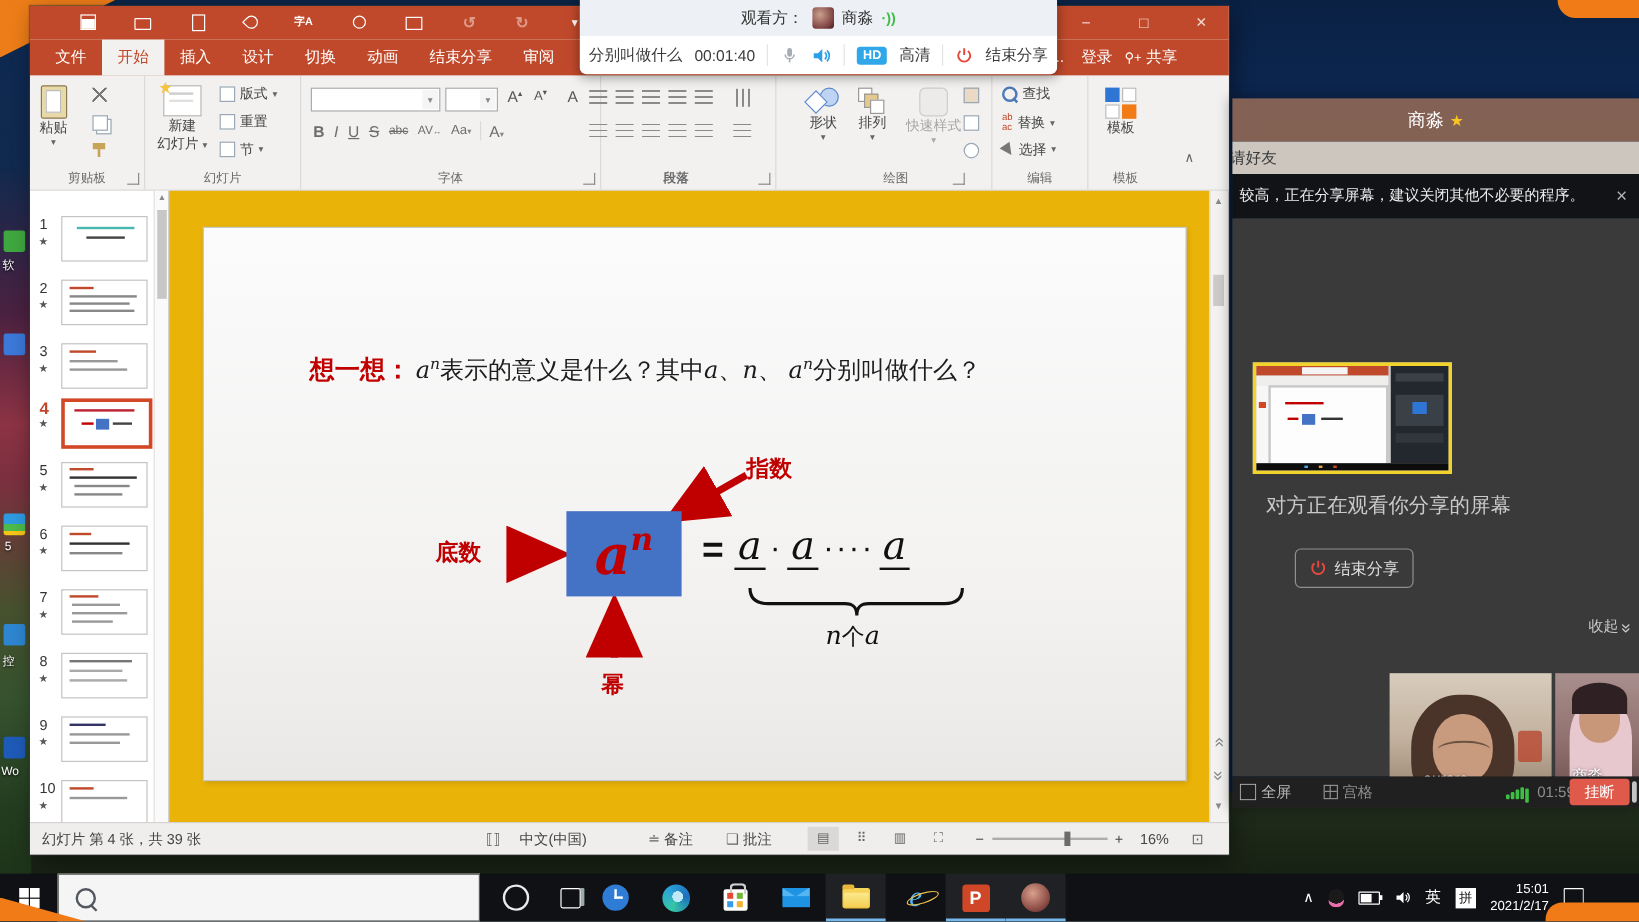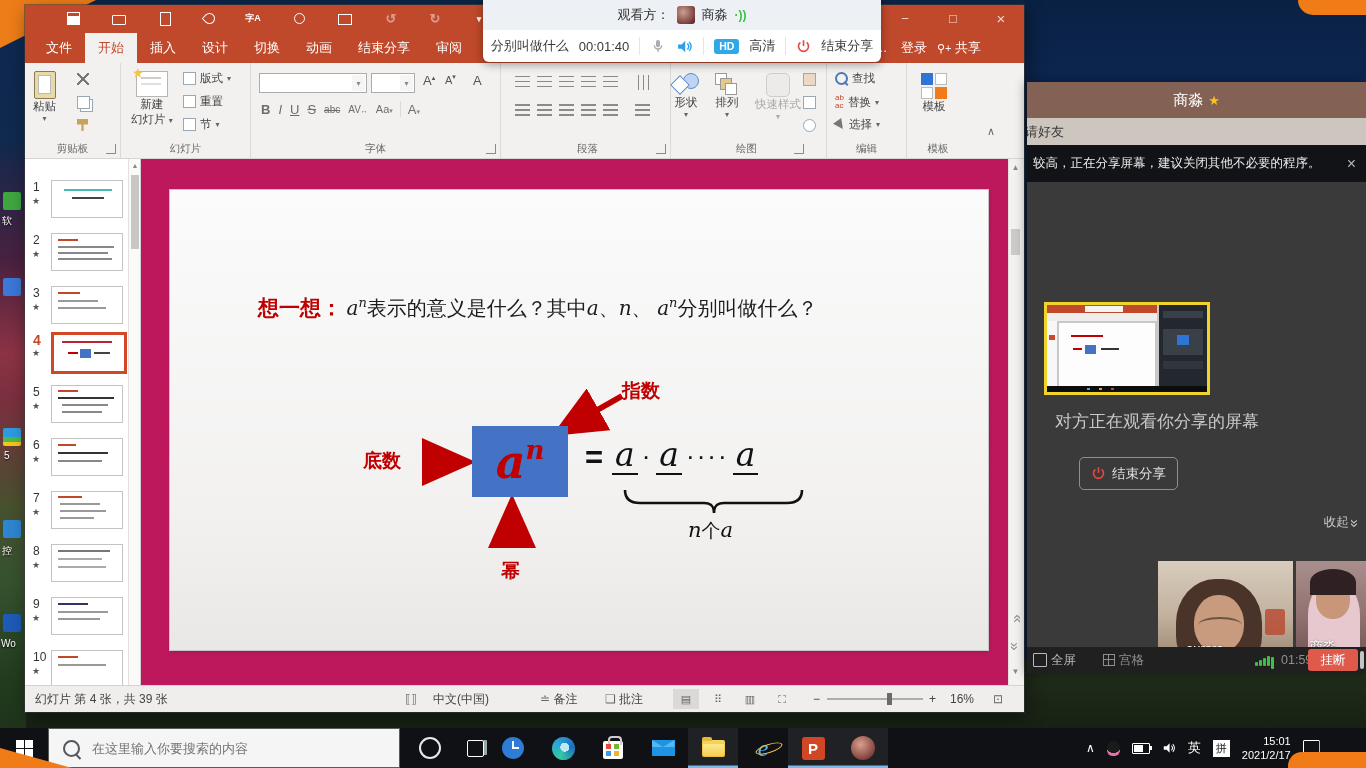--- a/index.html
+++ b/index.html
@@ -50,21 +50,21 @@
   .titem{position:absolute;left:0;width:103px;height:44px;}
   .tnum{position:absolute;left:8px;top:0;font-size:12px;color:#333;}
   .tstar{position:absolute;left:7px;top:16px;font-size:9px;color:#555;}
   .tbox{position:absolute;left:26px;top:0;width:72px;height:38px;background:#fff;border:1px solid #C5C3C1;box-sizing:border-box;}
   .titem.sel .tnum{color:#C1492B;font-weight:bold;font-size:14px;}
   .titem.sel .tbox{border:3px solid #D24726;height:42px;width:76px;}
   .tline{position:absolute;height:2px;background:#9aa4c0;}
   .tscroll{position:absolute;left:103px;top:0;width:13px;height:526px;background:#FAFAFA;border-left:1px solid #E3E1DF;box-sizing:border-box;}
   .tscroll .thumb{position:absolute;left:2px;top:16px;width:8px;height:74px;background:#C9C7C5;}
   
-  .sarea{left:116px;top:154px;width:867px;height:526px;background:#be185d;}
+  .sarea{left:116px;top:154px;width:867px;height:526px;background:#eab308;}
   .slide{position:absolute;left:29px;top:31px;width:818px;height:460px;
     background:linear-gradient(180deg,#FBFBFB 0%,#F2F1F0 70%,#E9E8E7 100%);
     box-shadow:0 0 0 1px #C9C7C5,1px 2px 5px rgba(0,0,0,.18);}
   .vscroll{left:983px;top:154px;width:14px;height:526px;background:#F3F2F1;border-left:1px solid #E3E1DF;box-sizing:border-box;}
   .vscroll .vthumb{position:absolute;left:2px;top:70px;width:9px;height:26px;background:#CDCBC9;}
   .sbarrow{position:absolute;left:0;width:13px;text-align:center;font-size:8px;color:#8a8a8a;}
   
   .q-red{color:#C00000;font-weight:bold;font-size:21px;}
   .q-blk{color:#1c1c1c;font-size:20px;}
   .mi{font-family:"DejaVu Serif",serif;font-style:italic;}
@@ -267,21 +267,21 @@
         <span class="fl" style="font-size:10px;text-decoration:line-through;">abc</span>
         <span class="fl" style="font-size:10px;"><span>AV</span><span style="font-size:7px;">↔</span></span>
         <span class="fl" style="font-size:11px;"><span>Aa</span><span style="font-size:7px;color:#888;">▾</span></span>
         <span style="width:1px;height:16px;background:#dcdad8;margin:0 3px;"></span>
         <span class="fl"><span>A</span><span style="font-size:7px;color:#888;">▾</span></span>
       </div>
       <div class="dlg" style="right:4px;"></div>
       <div class="rglabel">字体</div>
     </div>
 
-    <div class="rgroup" style="left:480px;width:166px;">
+    <div class="rgroup" style="left:456px;width:166px;font-weight:bold;">
       <div class="ab" style="left:6px;top:12px;"><span class="picon"></span><span class="picon"></span><span class="picon"></span><span class="picon"></span><span class="picon"></span></div>
       <div class="ab" style="left:6px;top:40px;"><span class="picon"></span><span class="picon"></span><span class="picon"></span><span class="picon"></span><span class="picon"></span></div>
       <div class="ab" style="left:126px;top:12px;"><span class="picon" style="transform:rotate(90deg);"></span></div>
       <div class="ab" style="left:126px;top:40px;"><span class="picon"></span></div>
       <div class="dlg" style="right:4px;"></div>
       <div class="rglabel">段落</div>
     </div>
 
     <div class="rgroup" style="left:642px;width:160px;">
       <div class="bigbtn" style="left:6px;top:10px;">
@@ -641,21 +641,20 @@
   <div class="startbtn ab">
     <div class="winlogo">
         <div></div>
         <div></div>
         <div></div>
         <div></div>
       </div>
   </div>
   <div class="searchbox ab">
     <span class="mag"></span>
-    <input type="text" placeholder="在这里输入你要搜索的内容" style="">
   </div>
   <div class="tbicon" style="left:405px;">
       <span style="width:18px;height:18px;border:2px solid #E8EAED;border-radius:50%;"></span>
     </div>
   <div class="tbicon" style="left:450px;">
       <span style="width:15px;height:15px;border:1.5px solid #fff;border-radius:2px;box-shadow:4px -1px 0 -1px #9aa;"></span>
     </div>
   <div class="tbicon" style="left:488px;">
       <span style="width:22px;height:22px;border-radius:50%;background:#2E7CD6;position:relative;">
         <i style="position:absolute;left:10px;top:4px;width:2px;height:8px;background:#fff;"></i>

